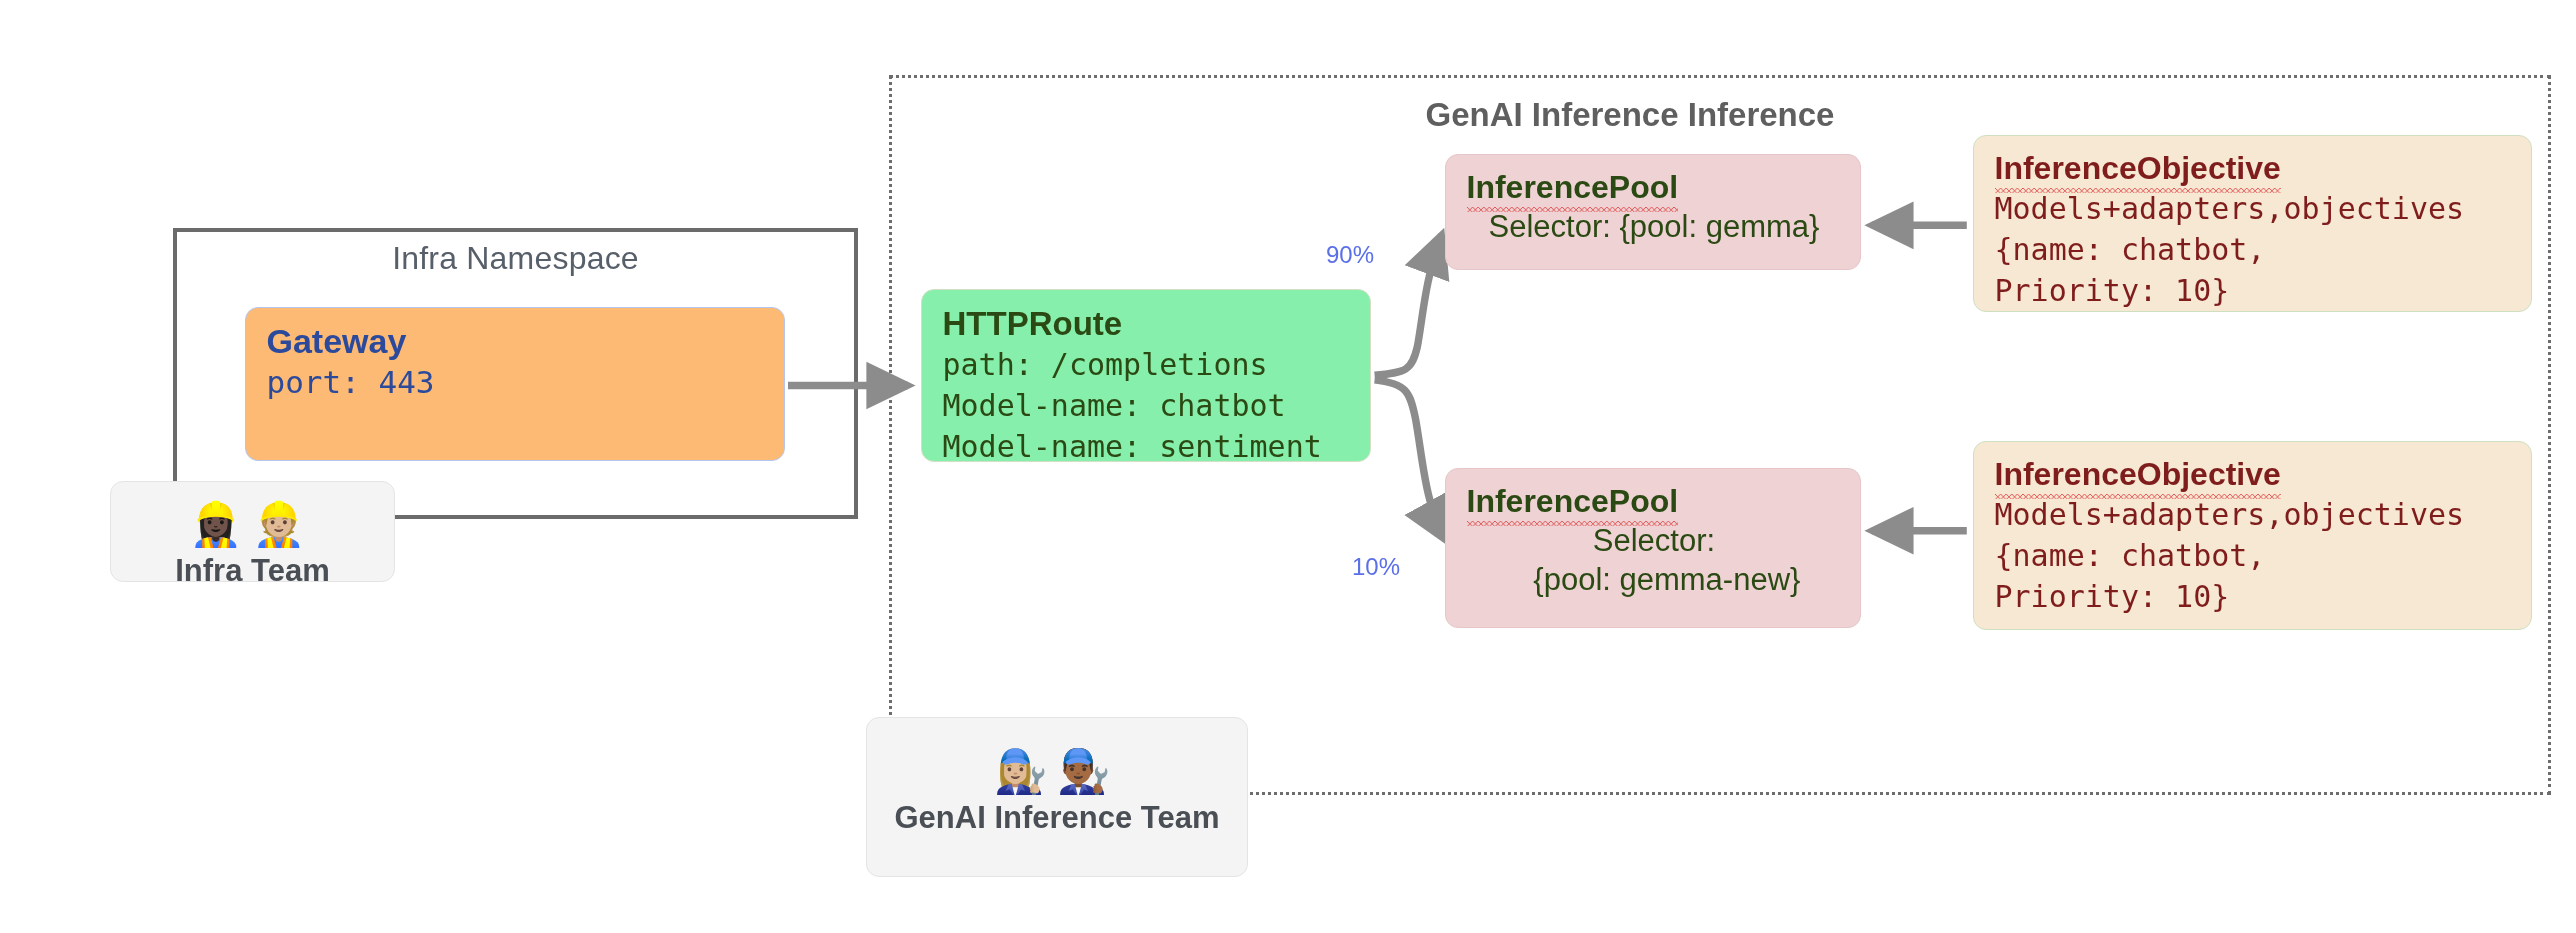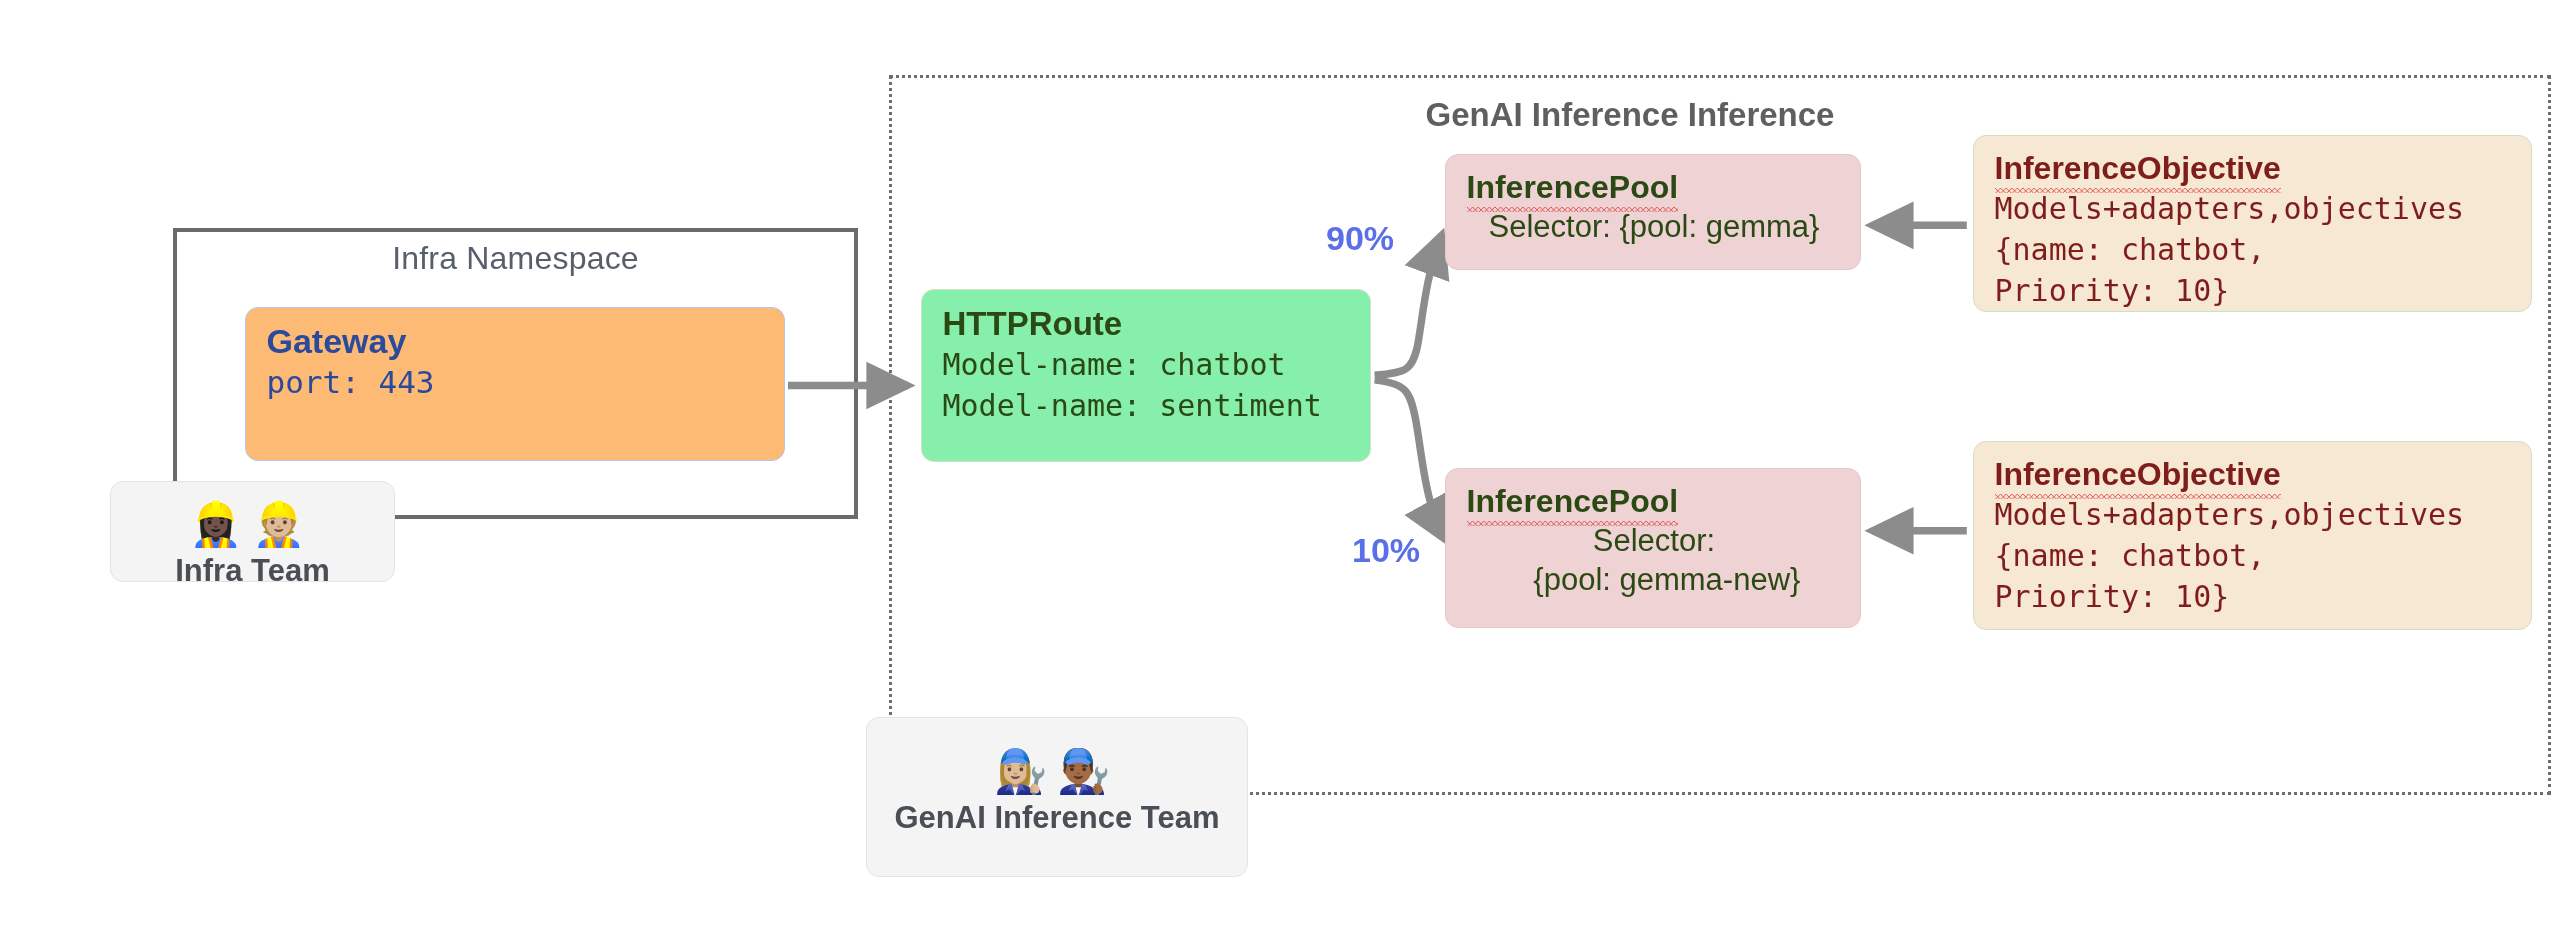--- a/index.html
+++ b/index.html
@@ -177,23 +177,24 @@
     left: 0;
     top: 0;
     width: 2576px;
     height: 933px;
     pointer-events: none;
   }
 
   
   .pct {
     position: absolute;
-    font-size: 34px;
-    font-weight: bold;
+    font-size: 24px;
+    font-weight: normal;
     color: #5b6fe8;
+    margin-top: 22px;
   }
   .pct-90 { left: 1326px; top: 219px; }
   .pct-10 { left: 1352px; top: 531px; }
 </style>
 </head>
 <body>
 
 <div id="canvas">
 
   <div class="ns-infra"></div>
@@ -230,20 +231,21 @@
     </g>
   </svg>
 
   <div class="box gateway-box">
     <div class="title">Gateway</div>
     <div class="mono">port: 443</div>
   </div>
 
   <div class="box httproute-box">
     <div class="title">HTTPRoute</div>
+    <div class="mono">path: /completions</div>
     <div class="mono">Model-name: chatbot</div>
     <div class="mono">Model-name: sentiment</div>
   </div>
 
   <div class="box pool-box pool-top">
     <div class="title squiggle">InferencePool</div>
     <div class="plain">Selector: {pool: gemma}</div>
   </div>
 
   <div class="box pool-box pool-bot">

